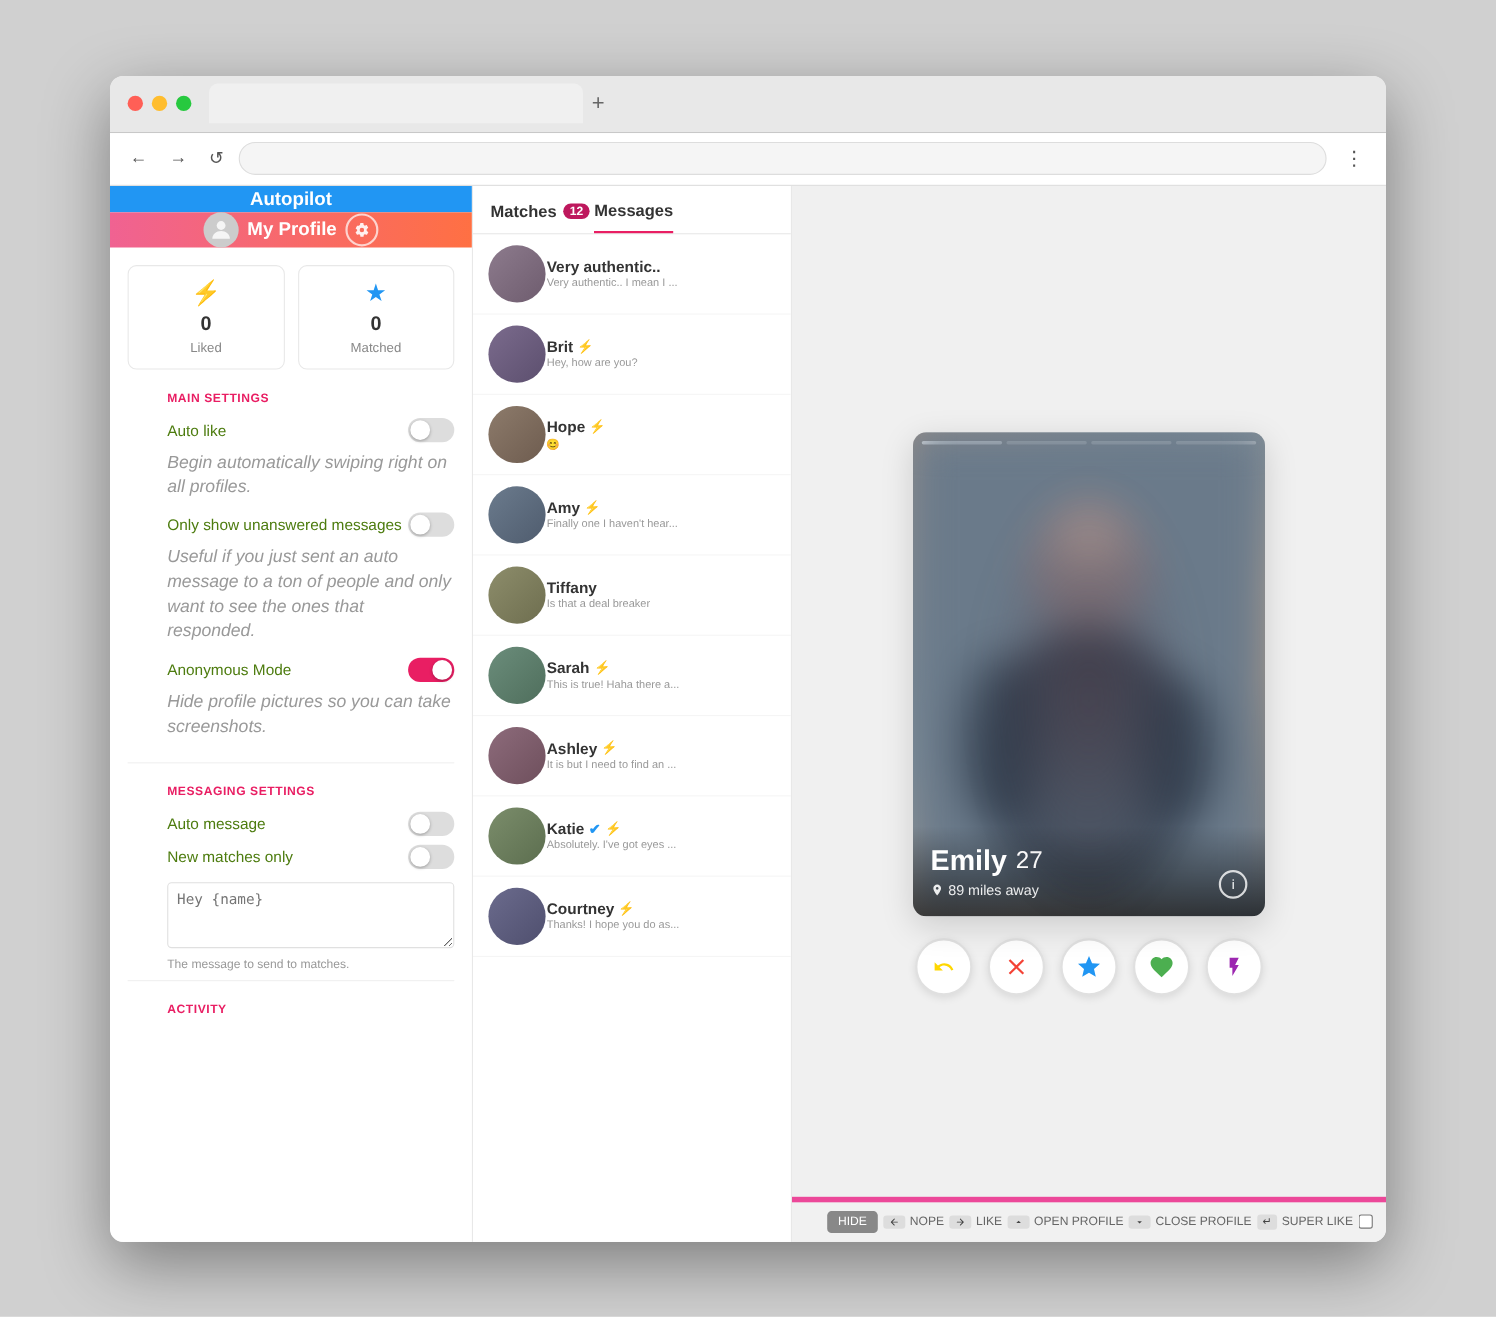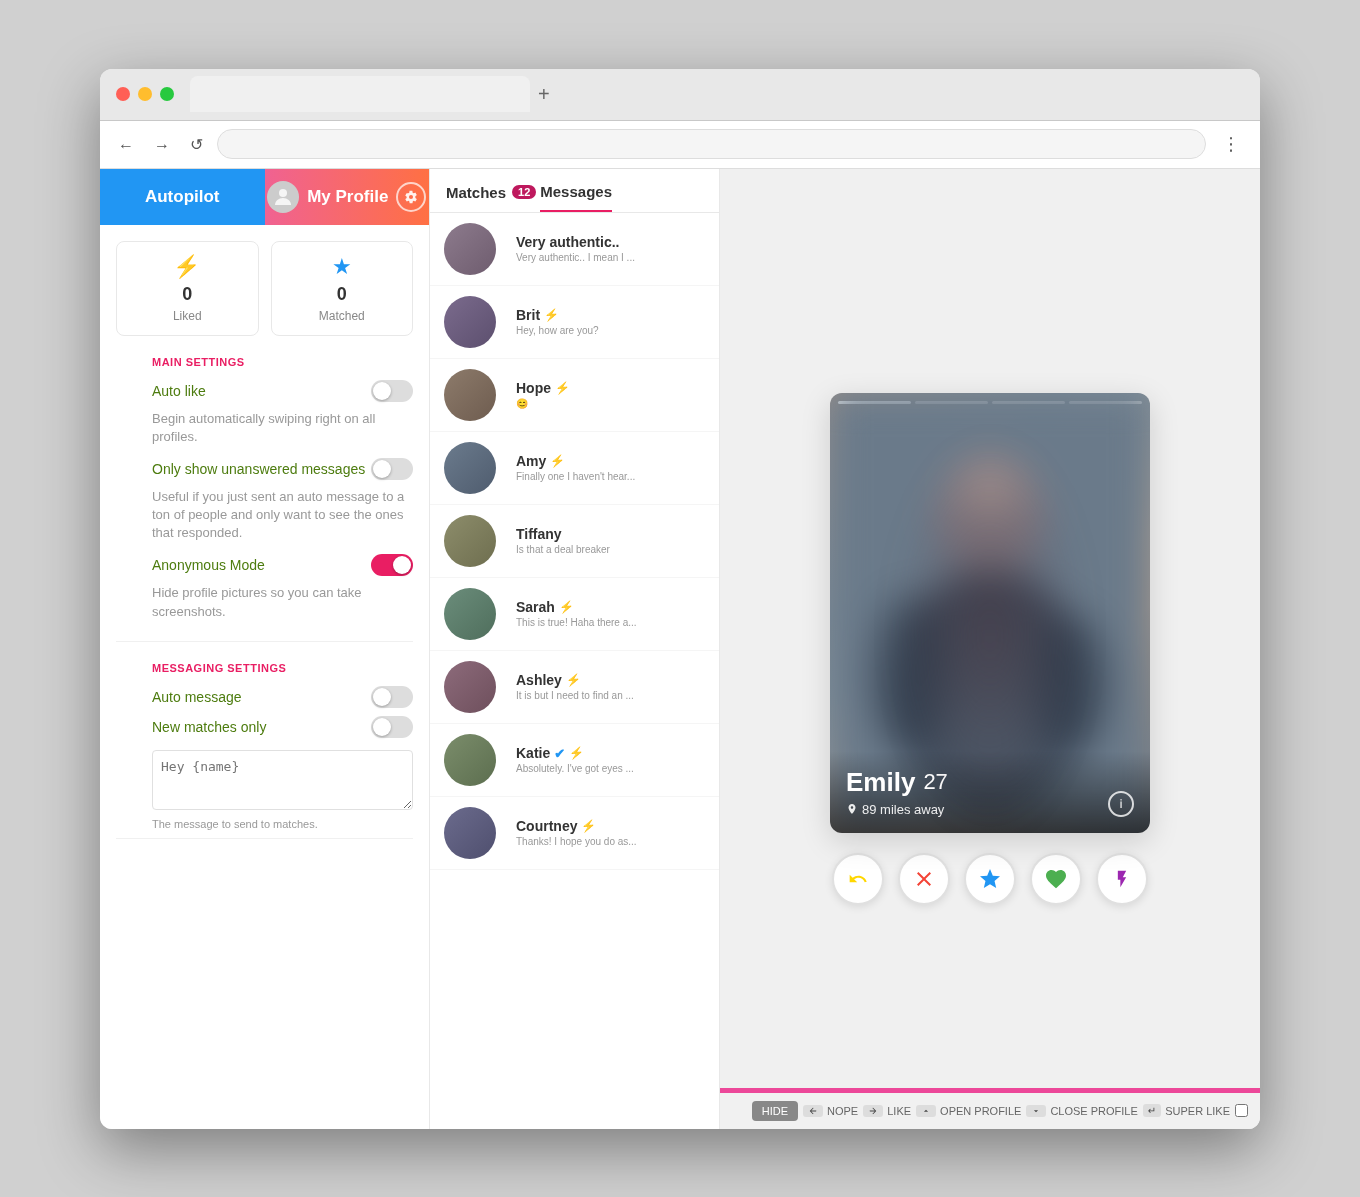--- a/index.html
+++ b/index.html
@@ -118,20 +118,21 @@
       border-right: 1px solid #e8e8e8;
       display: flex;
       flex-direction: column;
       overflow-y: auto;
     }
 
     
     .top-nav {
       display: flex;
       height: 56px;
+      flex-direction: column;
     }
     .top-nav-autopilot {
       flex: 1;
       background: #2196f3;
       color: #fff;
       display: flex;
       align-items: center;
       justify-content: center;
       font-size: 17px;
       font-weight: 600;
@@ -236,24 +237,25 @@
       transition: left 0.2s;
     }
     .toggle.on {
       background: #e91e63;
     }
     .toggle.on::after {
       left: 22px;
     }
 
     .setting-description {
-      font-size: 13px;
+      font-size: 16px;
       color: #999;
       margin-bottom: 12px;
       line-height: 1.4;
+      font-style: italic;
     }
 
     .divider {
       height: 1px;
       background: #f0f0f0;
       margin: 8px 16px 16px;
     }
 
     .message-template {
       width: 100%;
@@ -320,21 +322,21 @@
     }
 
     .conversations-list {
       overflow-y: auto;
       flex: 1;
     }
     .conversation-item {
       display: flex;
       align-items: center;
       padding: 10px 14px;
-      gap: 20px;
+      gap: 1px;
       cursor: pointer;
       border-bottom: 1px solid #f5f5f5;
     }
     .conv-avatar {
       width: 52px;
       height: 52px;
       border-radius: 50%;
       background: #ccc;
       flex-shrink: 0;
       overflow: hidden;
@@ -646,20 +648,23 @@
           <span class="setting-label">New matches only</span>
           <div class="toggle"></div>
         </div>
 
         <textarea class="message-template" placeholder="Hey {name}" style=""></textarea>
         <div class="template-desc">The message to send to matches.</div>
       </div>
 
       <div class="divider"></div>
 
+      <div class="settings-section">
+        <div class="section-title">ACTIVITY</div>
+      </div>
 
     </div>
 
     <div class="middle-panel">
 
       <div class="matches-header">
         <div class="matches-tab">
           <span>Matches</span>
           <span class="matches-badge">12</span>
         </div>

